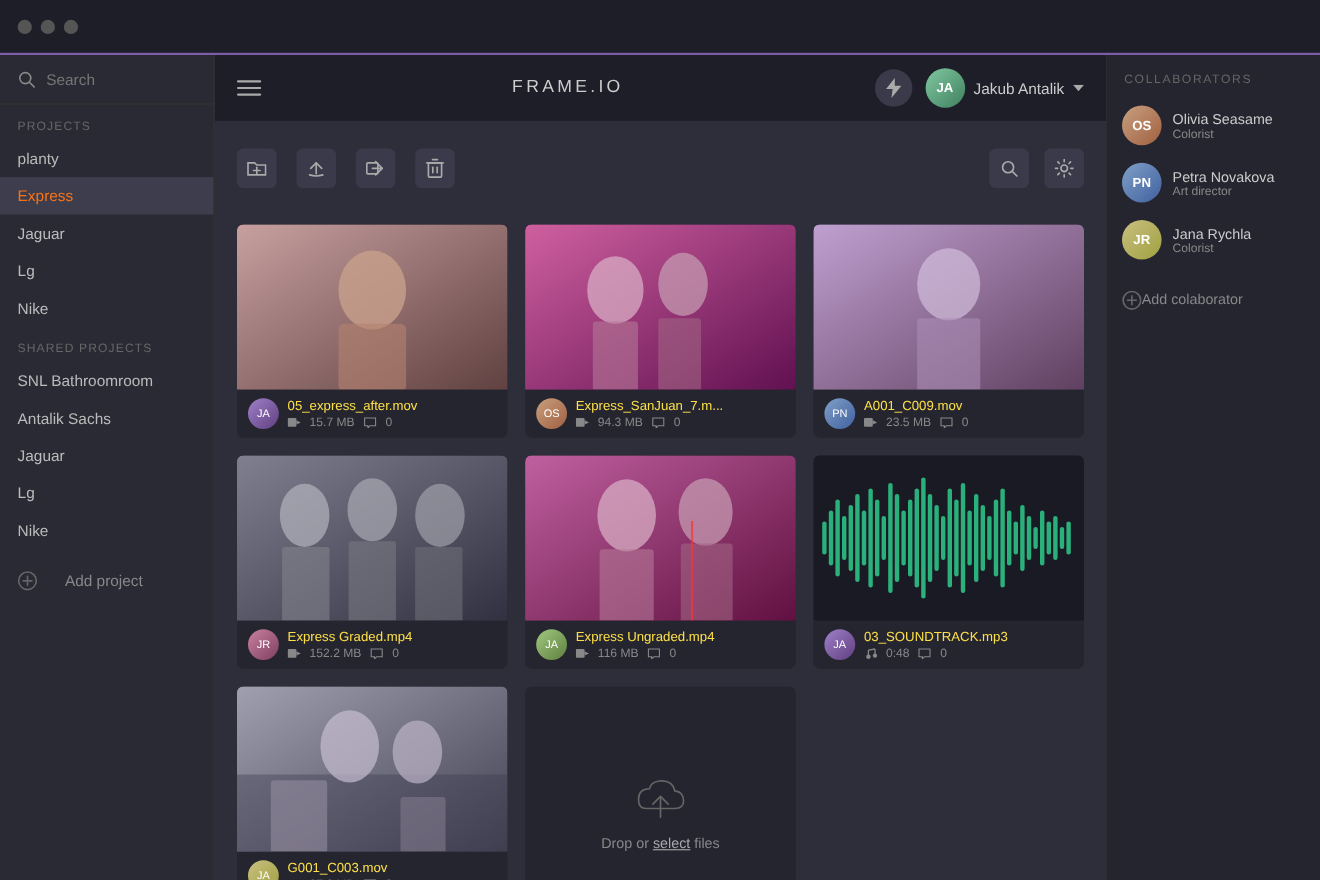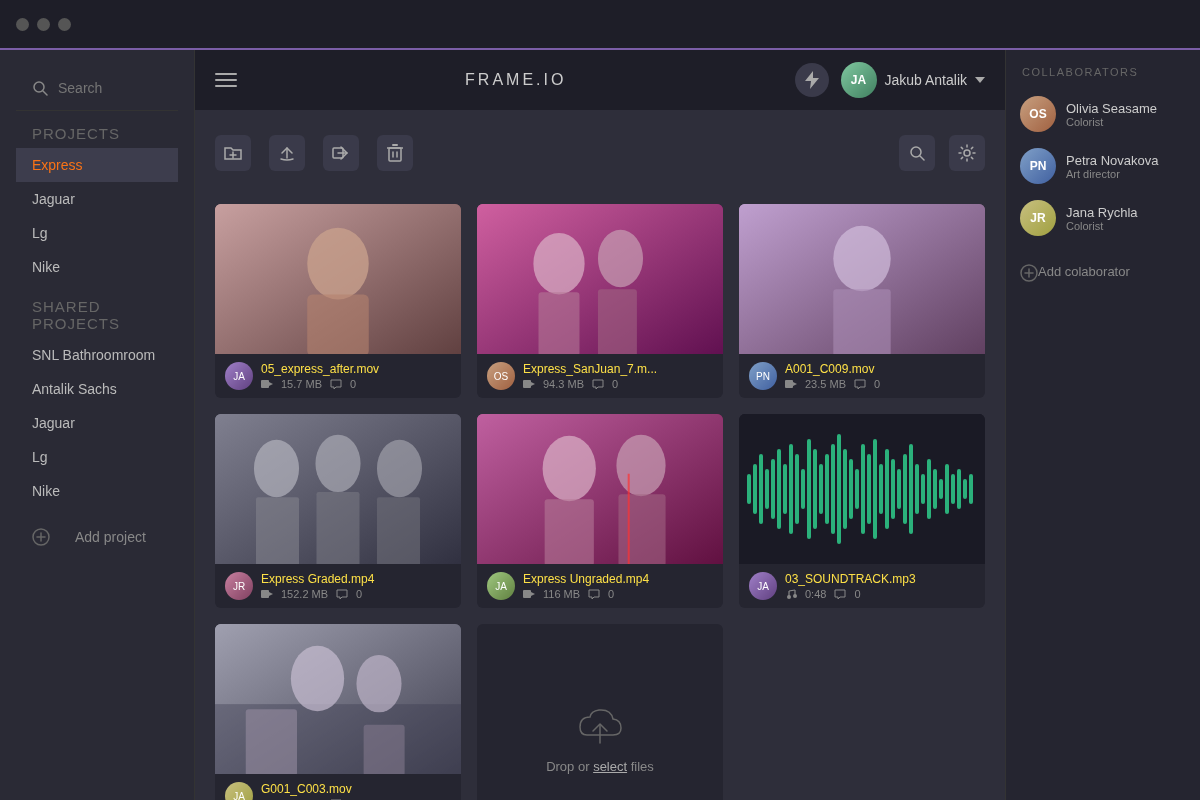--- a/index.html
+++ b/index.html
@@ -34,21 +34,21 @@
       height: 750px;
     }
 
     
     .sidebar {
       width: 195px;
       background: #2a2a35;
       border-right: 1px solid #333;
       display: flex;
       flex-direction: column;
-      padding: 16px;
+      padding: 0;
       flex-shrink: 0;
     }
 
     .search-bar {
       display: flex;
       align-items: center;
       padding: 14px 16px;
       gap: 10px;
       border-bottom: 1px solid #333;
     }
@@ -59,21 +59,21 @@
       color: #aaa;
       font-size: 14px;
       width: 100%;
     }
     .search-icon-svg {
       color: #888;
       flex-shrink: 0;
     }
 
     .sidebar-section-label {
-      font-size: 15px;
+      font-size: 11px;
       color: #666;
       letter-spacing: 1px;
       text-transform: uppercase;
       padding: 14px 16px 6px;
     }
 
     .sidebar-item {
       padding: 9px 16px;
       font-size: 14px;
       color: #bbb;
@@ -346,20 +346,21 @@
     <div class="search-bar">
       <svg class="search-icon-svg" width="16" height="16" viewBox="0 0 16 16" fill="none">
         <circle cx="7" cy="7" r="5" stroke="#888" stroke-width="1.5"></circle>
         <line x1="11" y1="11" x2="15" y2="15" stroke="#888" stroke-width="1.5" stroke-linecap="round"></line>
       </svg>
       <input type="text" placeholder="Search" style="">
     </div>
 
     <div class="sidebar-section-label">PROJECTS</div>
 
+    <div class="sidebar-item">planty</div>
     <div class="sidebar-item active">Express</div>
     <div class="sidebar-item">Jaguar</div>
     <div class="sidebar-item">Lg</div>
     <div class="sidebar-item">Nike</div>
 
     <div class="sidebar-section-label">SHARED PROJECTS</div>
 
     <div class="sidebar-item">SNL Bathroomroom</div>
     <div class="sidebar-item">Antalik Sachs</div>
     <div class="sidebar-item">Jaguar</div>

